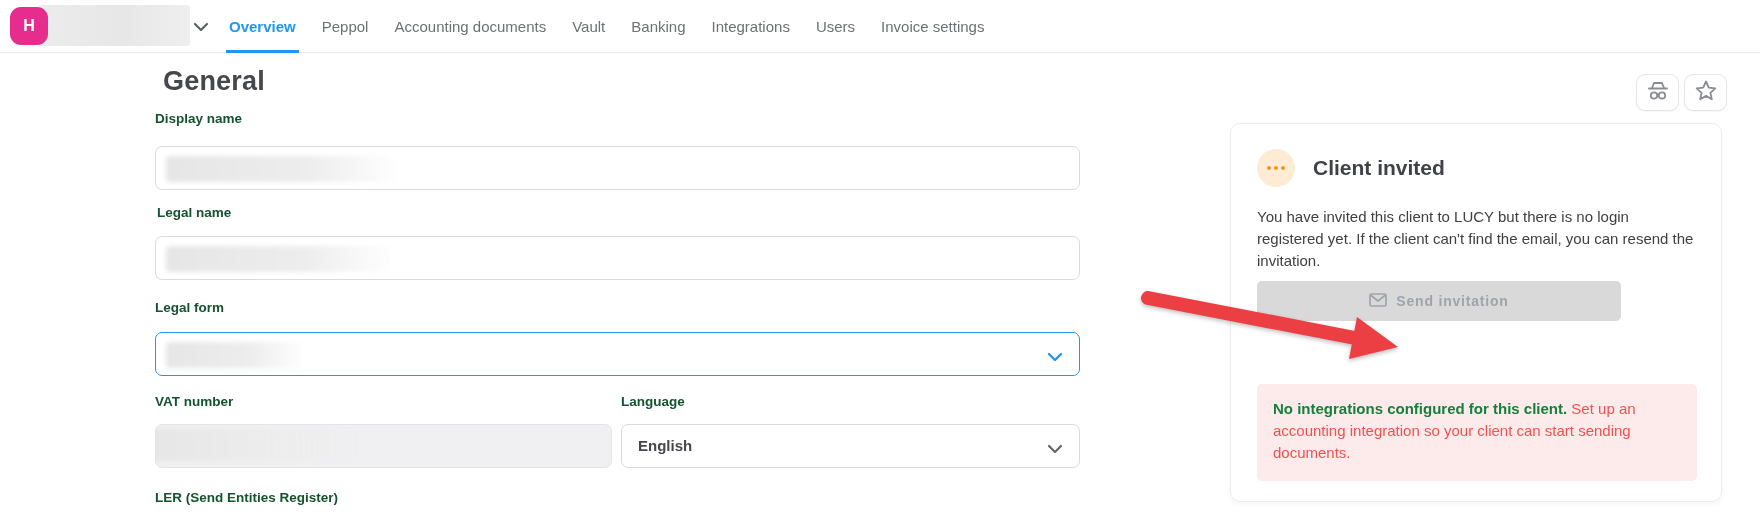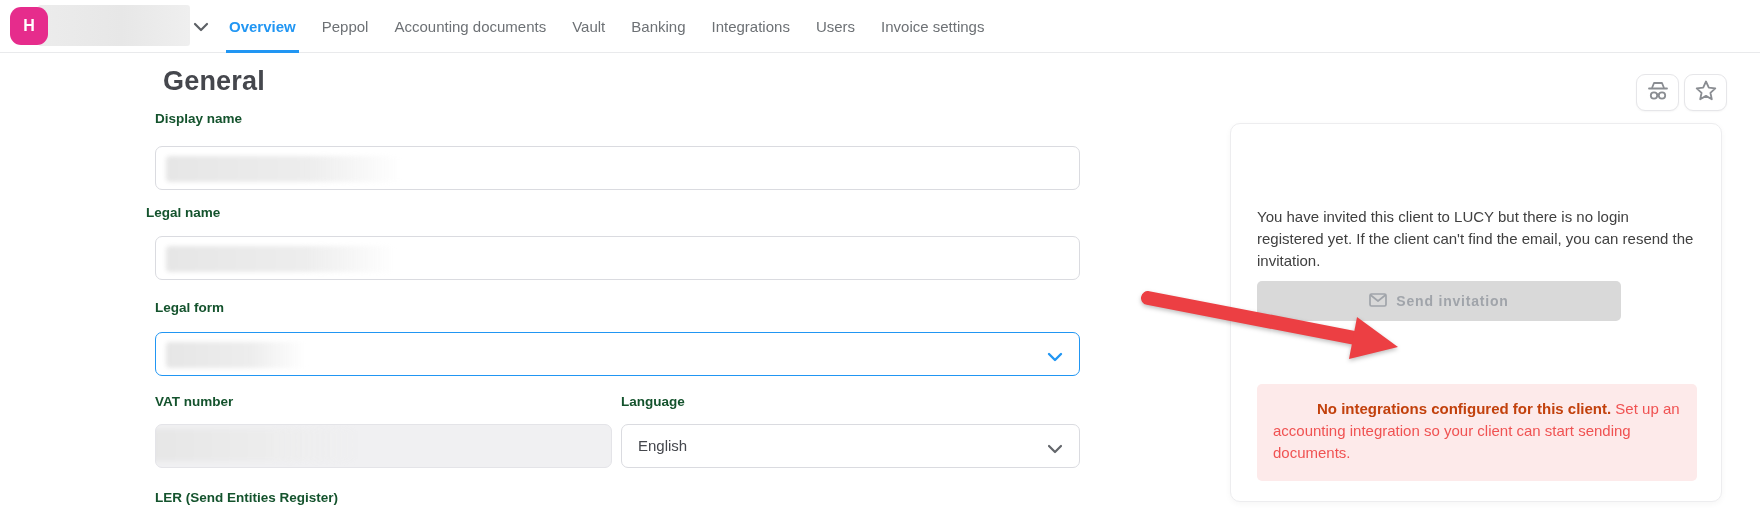--- a/index.html
+++ b/index.html
@@ -60,21 +60,21 @@
   .send-btn { position:absolute; left:26px; top:157px; width:364px; height:40px;
               background:#d9d9d9; border:none; border-radius:5px; color:#a0a4aa;
               font-weight:bold; font-size:14px; letter-spacing:.8px; display:flex;
               align-items:center; justify-content:center; gap:9px;
               font-family:"Liberation Sans", sans-serif; cursor:default; }
   .resend { position:absolute; left:0; top:221px; width:100%; text-align:center;
             font-size:14.5px; font-weight:bold; letter-spacing:.4px; color:#2196f3; cursor:pointer; }
   .warning { position:absolute; left:26px; top:260px; width:440px; height:97px;
              background:#fdeaea; border-radius:5px; padding:14px 14px 0 16px;
              font-size:15px; line-height:22px; color:#f05252; }
-  .warning b { color:#c2410c;margin-left:44px; }
+  .warning b { color:#15803d; }
 
   
   .arrow-overlay { position:absolute; left:0; top:0; width:1760px; height:518px;
                    pointer-events:none; z-index:9; }
 </style>
 </head>
 <body>
 
 <div class="stage">
 
@@ -117,53 +117,61 @@
         <path d="M12 2.5 L14.8 8.6 21.3 9.3 16.4 13.8 17.8 20.3 12 16.9 6.2 20.3 7.6 13.8 2.7 9.3 9.2 8.6 Z" fill="none" stroke="#8a8d92" stroke-width="1.8" stroke-linejoin="round"></path>
       </svg>
     </span>
   </div>
 
   <div class="field-label" style="left:155px; top:111px;">Display name</div>
   <div class="input" style="left:155px; top:146px; width:925px;">
     <div class="blob" style="width:235px;"></div>
   </div>
 
-  <div class="field-label" style="left:146px; top:205px;">Legal name</div>
+  <div class="field-label" style="left:157px; top:205px;">Legal name</div>
   <div class="input" style="left:155px; top:236px; width:925px;">
     <div class="blob" style="width:230px;"></div>
   </div>
 
   <div class="field-label" style="left:155px; top:300px;">Legal form</div>
   <div class="input select-blue" style="left:155px; top:332px; width:925px;">
     <div class="blob" style="width:140px;"></div>
     <span class="chev">
       <svg width="16" height="12" viewBox="0 0 16 12">
           <polyline points="2,3 8,9 14,3" fill="none" stroke="#2196f3" stroke-width="2.4" stroke-linecap="round" stroke-linejoin="round"></polyline>
         </svg>
     </span>
   </div>
 
   <div class="field-label" style="left:155px; top:394px;">VAT number</div>
   <div class="input disabled" style="left:155px; top:424px; width:457px;">
     <div class="blob" style="left:-8px; width:210px; top:4px; height:32px;"></div>
   </div>
 
   <div class="field-label" style="left:621px; top:394px;">Language</div>
-  <div class="input" style="left:621px; top:424px; width:459px;">
+  <div class="input" style="left:621px; top:424px; width:459px;font-weight:bold;">
     <span class="lang-text">English</span>
     <span class="chev">
       <svg width="16" height="12" viewBox="0 0 16 12">
           <polyline points="2,3 8,9 14,3" fill="none" stroke="#63666b" stroke-width="2.2" stroke-linecap="round" stroke-linejoin="round"></polyline>
         </svg>
     </span>
   </div>
 
   <div class="field-label" style="left:155px; top:490px;">LER (Send Entities Register)</div>
 
   <div class="card">
+    <div class="card-head">
+      <div class="dots-circle">
+        <i></i>
+          <i></i>
+          <i></i>
+      </div>
+      <div class="card-title">Client invited</div>
+    </div>
     <div class="card-body">You have invited this client to LUCY but there is no login registered yet. If the client can't find the email, you can resend the invitation.</div>
     <button class="send-btn" disabled="">
       <span>
         <svg width="18" height="14" viewBox="0 0 18 14">
           <rect x="1" y="1" width="16" height="12" rx="1.5" fill="none" stroke="#a0a4aa" stroke-width="1.7"></rect>
           <polyline points="1.5,2 9,8 16.5,2" fill="none" stroke="#a0a4aa" stroke-width="1.7" stroke-linejoin="round"></polyline>
         </svg>
       </span>
       <span>Send invitation</span>
     </button>

